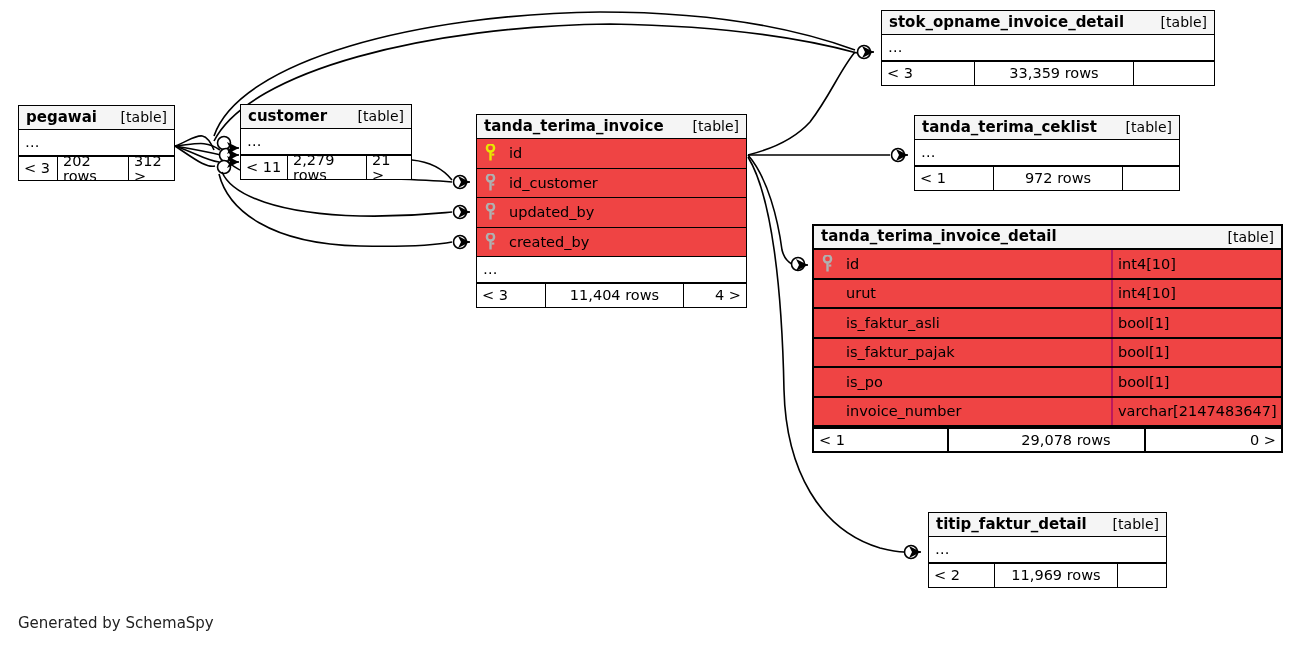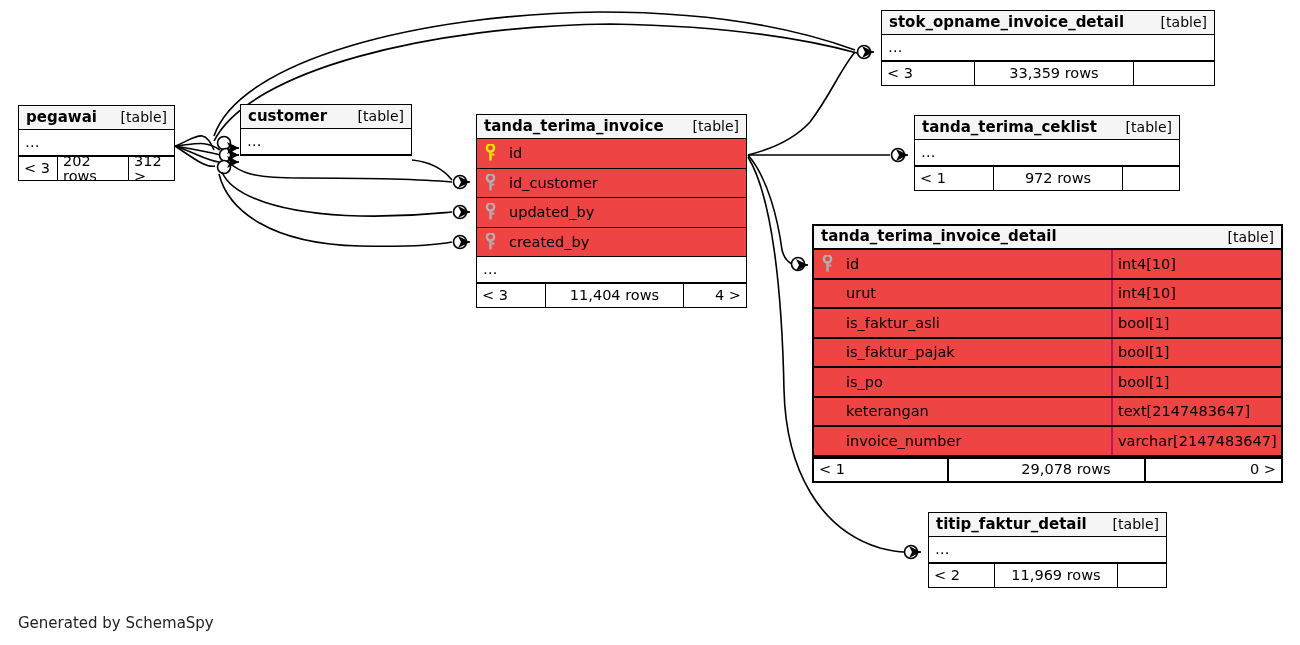--- a/index.html
+++ b/index.html
@@ -242,20 +242,25 @@
       <div class="f-right" style="flex:1;">312 &gt;</div>
     </div>
   </div>
 
   <div class="tbl" style="left:240px; top:104px; width:172px;">
     <div class="tbl-head">
       <span class="tbl-name">customer</span>
       <span class="tbl-tag">[table]</span>
     </div>
     <div class="ellipsis-row">…</div>
+    <div class="footer">
+      <div class="f-left" style="width:46px;">&lt; 11</div>
+      <div class="f-mid" style="width:80px;">2,279 rows</div>
+      <div class="f-right" style="flex:1;">21 &gt;</div>
+    </div>
   </div>
 
   <div class="tbl" style="left:914px; top:115px; width:266px;">
     <div class="tbl-head">
       <span class="tbl-name">tanda_terima_ceklist</span>
       <span class="tbl-tag">[table]</span>
     </div>
     <div class="ellipsis-row">…</div>
     <div class="footer">
       <div class="f-left" style="width:78px;">&lt; 1</div>
@@ -365,27 +370,20 @@
     </div>
 
     <div class="row">
       <span class="col-name">
         <span class="keyicon spacer"></span>
         <span>is_po</span>
       </span>
       <span class="col-type" style="width:170px;">bool[1]</span>
     </div>
 
-    <div class="row">
-      <span class="col-name">
-        <span class="keyicon spacer"></span>
-        <span>keterangan</span>
-      </span>
-      <span class="col-type" style="width:170px;">text[2147483647]</span>
-    </div>
 
     <div class="row">
       <span class="col-name">
         <span class="keyicon spacer"></span>
         <span>invoice_number</span>
       </span>
       <span class="col-type" style="width:170px;">varchar[2147483647]</span>
     </div>
 
     <div class="footer">

